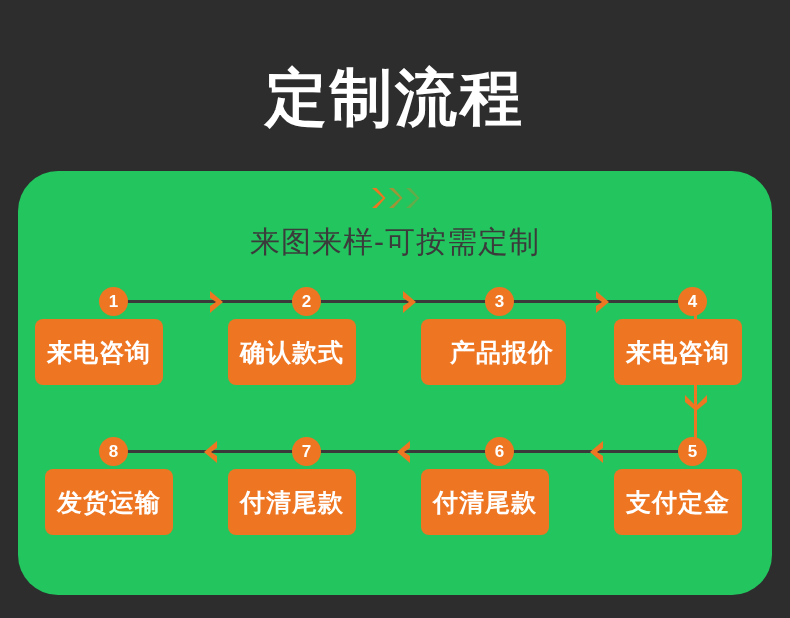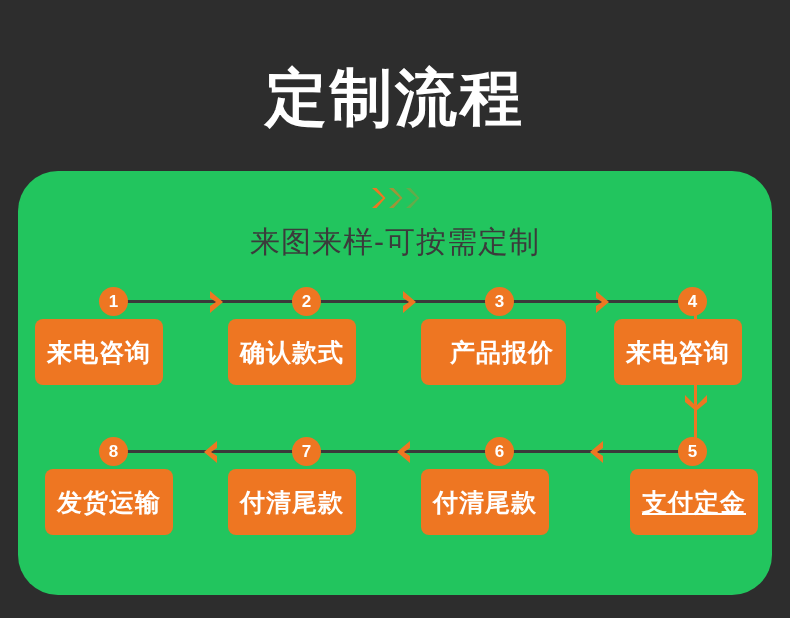--- a/index.html
+++ b/index.html
@@ -229,17 +229,17 @@
       </svg>
 
       <div class="step-num" style="left:81px;">8</div>
       <div class="step-num" style="left:274px;">7</div>
       <div class="step-num" style="left:467px;">6</div>
       <div class="step-num" style="left:660px;">5</div>
 
       <div class="step-box" style="left:27px;">发货运输</div>
       <div class="step-box" style="left:210px;">付清尾款</div>
       <div class="step-box" style="left:403px;">付清尾款</div>
-      <div class="step-box" style="left:612px;text-decoration:underline;">支付定金</div>
+      <div class="step-box" style="left:596px;">支付定金</div>
     </div>
 
   </div>
 </div>
 
 </body></html>

